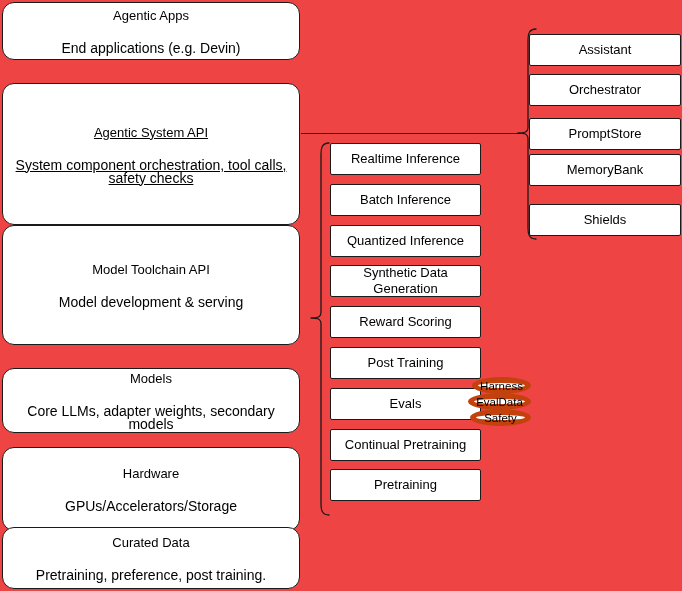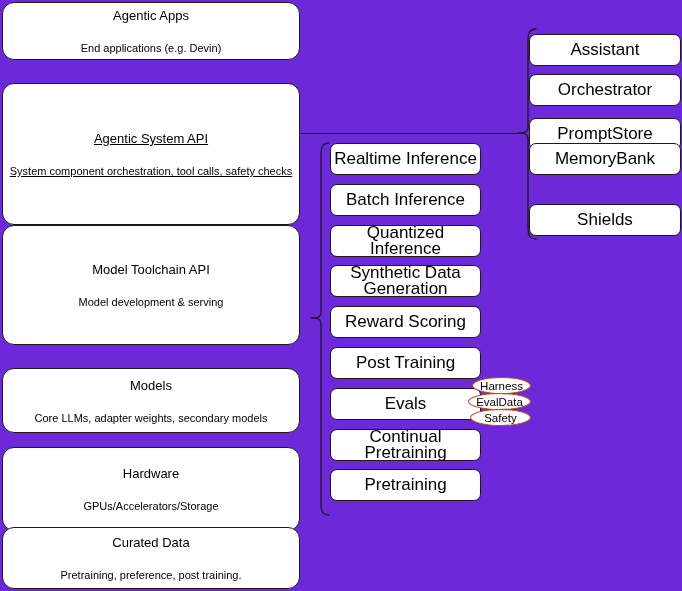--- a/index.html
+++ b/index.html
@@ -9,21 +9,21 @@
   }
   body {
     font-family: "Liberation Sans", sans-serif;
     color: #000000;
   }
   #canvas {
     position: relative;
     width: 682px;
     height: 591px;
     overflow: hidden;
-    background: #6d28d9;
+    background: #ef4444;
   }
   .node {
     position: absolute;
     box-sizing: border-box;
     border: 1px solid #1a1a1a;
     background: #ffffff;
     display: flex;
     flex-direction: column;
     align-items: center;
     justify-content: center;
@@ -34,40 +34,40 @@
     border-radius: 12px;
     left: 2px;
     width: 298px;
   }
   .layer .title {
     font-size: 13px;
     line-height: 17px;
     color: #000;
   }
   .layer .sub {
-    font-size: 11px;
+    font-size: 14px;
     line-height: 13px;
     margin-top: 18px;
     color: #000;
   }
   
   .chip {
-    border-radius: 7px;
+    border-radius: 2px;
     height: 32px;
-    font-size: 17px;
+    font-size: 13px;
     line-height: 16px;
   }
   .chip-mid { left: 330px; width: 151px; }
   .chip-right { left: 529px; width: 152px; }
 
   
   .oval {
     position: absolute;
     box-sizing: border-box;
-    border: 1px solid #c2410c;
+    border: 6px solid #c2410c;
     background: #ffffff;
     border-radius: 50%/50%;
     height: 17px;
     display: flex;
     align-items: center;
     justify-content: center;
     font-size: 11.5px;
     line-height: 14px;
     z-index: 5;
   }
@@ -174,20 +174,20 @@
 
   <div class="node chip chip-right" style="top:34px;">
     <span>Assistant</span>
   </div>
   <div class="node chip chip-right" style="top:74px;">
     <span>Orchestrator</span>
   </div>
   <div class="node chip chip-right" style="top:118px;">
     <span>PromptStore</span>
   </div>
-  <div class="node chip chip-right" style="top:143px;">
+  <div class="node chip chip-right" style="top:154px;">
     <span>MemoryBank</span>
   </div>
   <div class="node chip chip-right" style="top:204px;">
     <span>Shields</span>
   </div>
 
 </div>
 
 </body></html>

